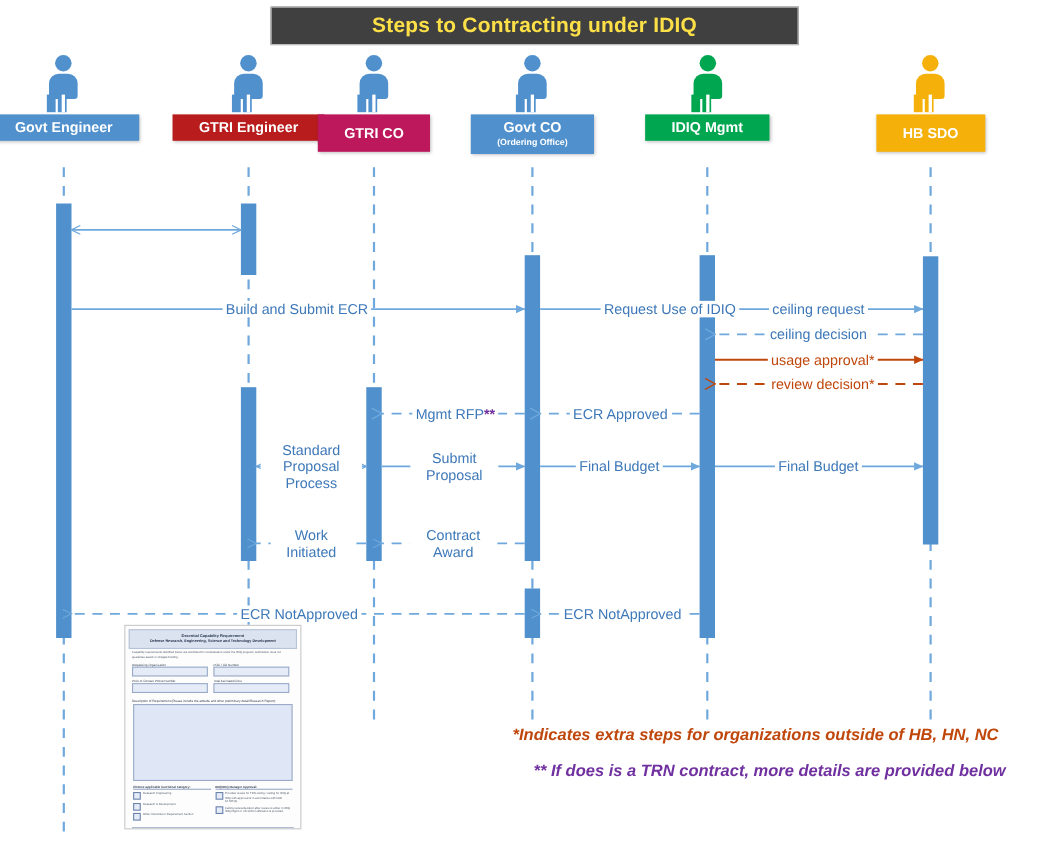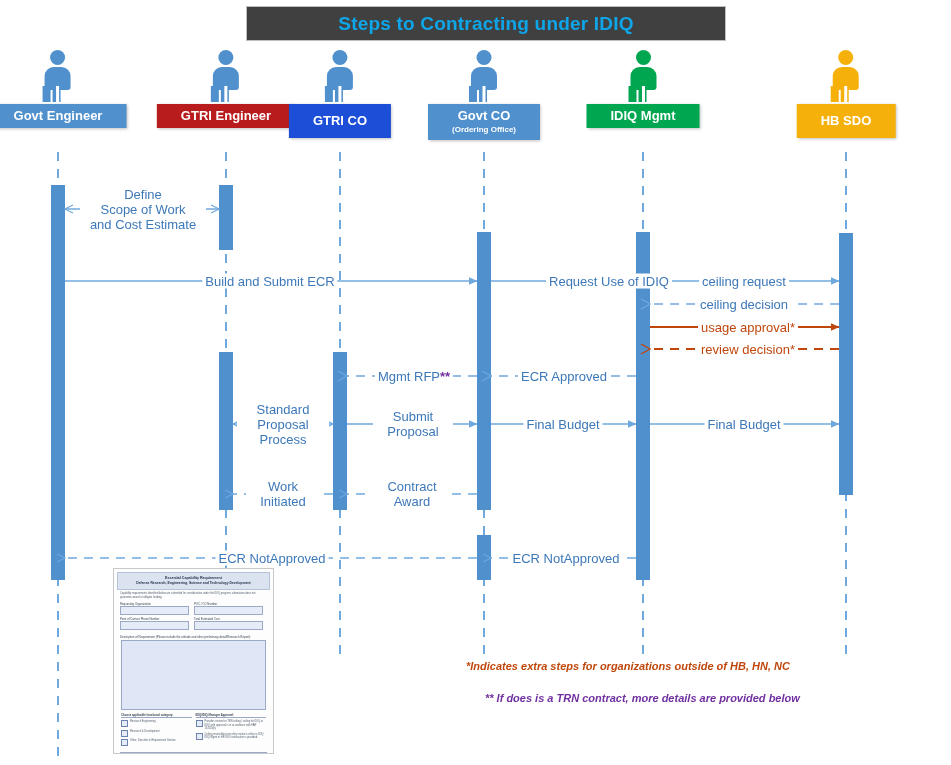--- a/index.html
+++ b/index.html
@@ -15,21 +15,21 @@
 
   
   .title-banner{
     position:absolute;
     left:246px;top:6px;width:478px;height:33px;
     background:#404040;
     border:1px solid #bfbfbf;
     display:flex;align-items:center;justify-content:center;
   }
   .title-banner span{
-    color:#0ea5e9;font-size:19px;font-weight:bold;letter-spacing:.2px;
+    color:#fde047;font-size:19px;font-weight:bold;letter-spacing:.2px;
     font-family:"Liberation Sans",sans-serif;
   }
 
   
   .actor{position:absolute;transform:translateX(-50%);text-align:center;}
   .person{position:relative;width:44px;height:52px;margin:0 auto;}
   .person .head{
     position:absolute;left:50%;top:0;transform:translateX(-50%);
     width:15px;height:15px;border-radius:50%;
   }
@@ -74,21 +74,21 @@
     color:#3d78b8;
     font-family:"Liberation Sans",sans-serif;
   }
   .msg-label.multi{white-space:normal;}
   .msg-label.orange{color:#c0470c;}
   .msg-label .stars{color:#7030a0;font-weight:bold;}
 
   
   .footnote{
     position:absolute;
-    font-style:italic;font-weight:bold;font-size:11px;
+    font-style:italic;font-weight:bold;font-size:15px;
     white-space:nowrap;
     font-family:"Liberation Sans",sans-serif;
   }
   .fn-orange{color:#c0470c;}
   .fn-purple{color:#7030a0;}
 
   
   .form-thumb{
     position:absolute;left:113px;top:568px;width:161px;height:186px;
     background:#fdfdfd;border:1px solid #c8c8c8;
@@ -231,21 +231,21 @@
   </div>
 
   <div class="actor" style="left:340px;top:50px;">
     <div class="person">
       <div class="head" style="background:#4f90cd"></div>
         <div class="body" style="background:#4f90cd"></div>
       <div class="legL" style="background:#4f90cd"></div>
         <div class="legR" style="background:#4f90cd"></div>
         <div class="gap"></div>
     </div>
-    <div class="namebox" style="background:#1d4ed8;padding-top:9px;padding-bottom:10px;">GTRI CO</div>
+    <div class="namebox" style="background:#be185d;padding-top:9px;padding-bottom:10px;">GTRI CO</div>
   </div>
 
   <div class="actor" style="left:643px;top:50px;">
     <div class="person">
       <div class="head" style="background:#00a650"></div>
         <div class="body" style="background:#00a650"></div>
       <div class="legL" style="background:#00a650"></div>
         <div class="legR" style="background:#00a650"></div>
         <div class="gap"></div>
     </div>
@@ -270,21 +270,20 @@
     <div class="person">
       <div class="head" style="background:#f5b10a"></div>
         <div class="body" style="background:#f5b10a"></div>
       <div class="legL" style="background:#f5b10a"></div>
         <div class="legR" style="background:#f5b10a"></div>
         <div class="gap"></div>
     </div>
     <div class="namebox" style="background:#f5b10a;padding-top:9px;padding-bottom:10px;">HB SDO</div>
   </div>
 
-  <div class="msg-label multi" style="left:143px;top:209px;width:120px;">Define<br>Scope of Work<br>and Cost Estimate</div>
 
   <div class="msg-label" style="left:270px;top:281px;">Build and Submit ECR</div>
 
   <div class="msg-label" style="left:563px;top:281px;margin-left:46px;">Request Use of IDIQ</div>
 
   <div class="msg-label" style="left:744px;top:281px;">ceiling request</div>
 
   <div class="msg-label" style="left:744px;top:304px;">ceiling decision</div>
 
   <div class="msg-label orange" style="left:748px;top:327px;">usage approval*</div>

